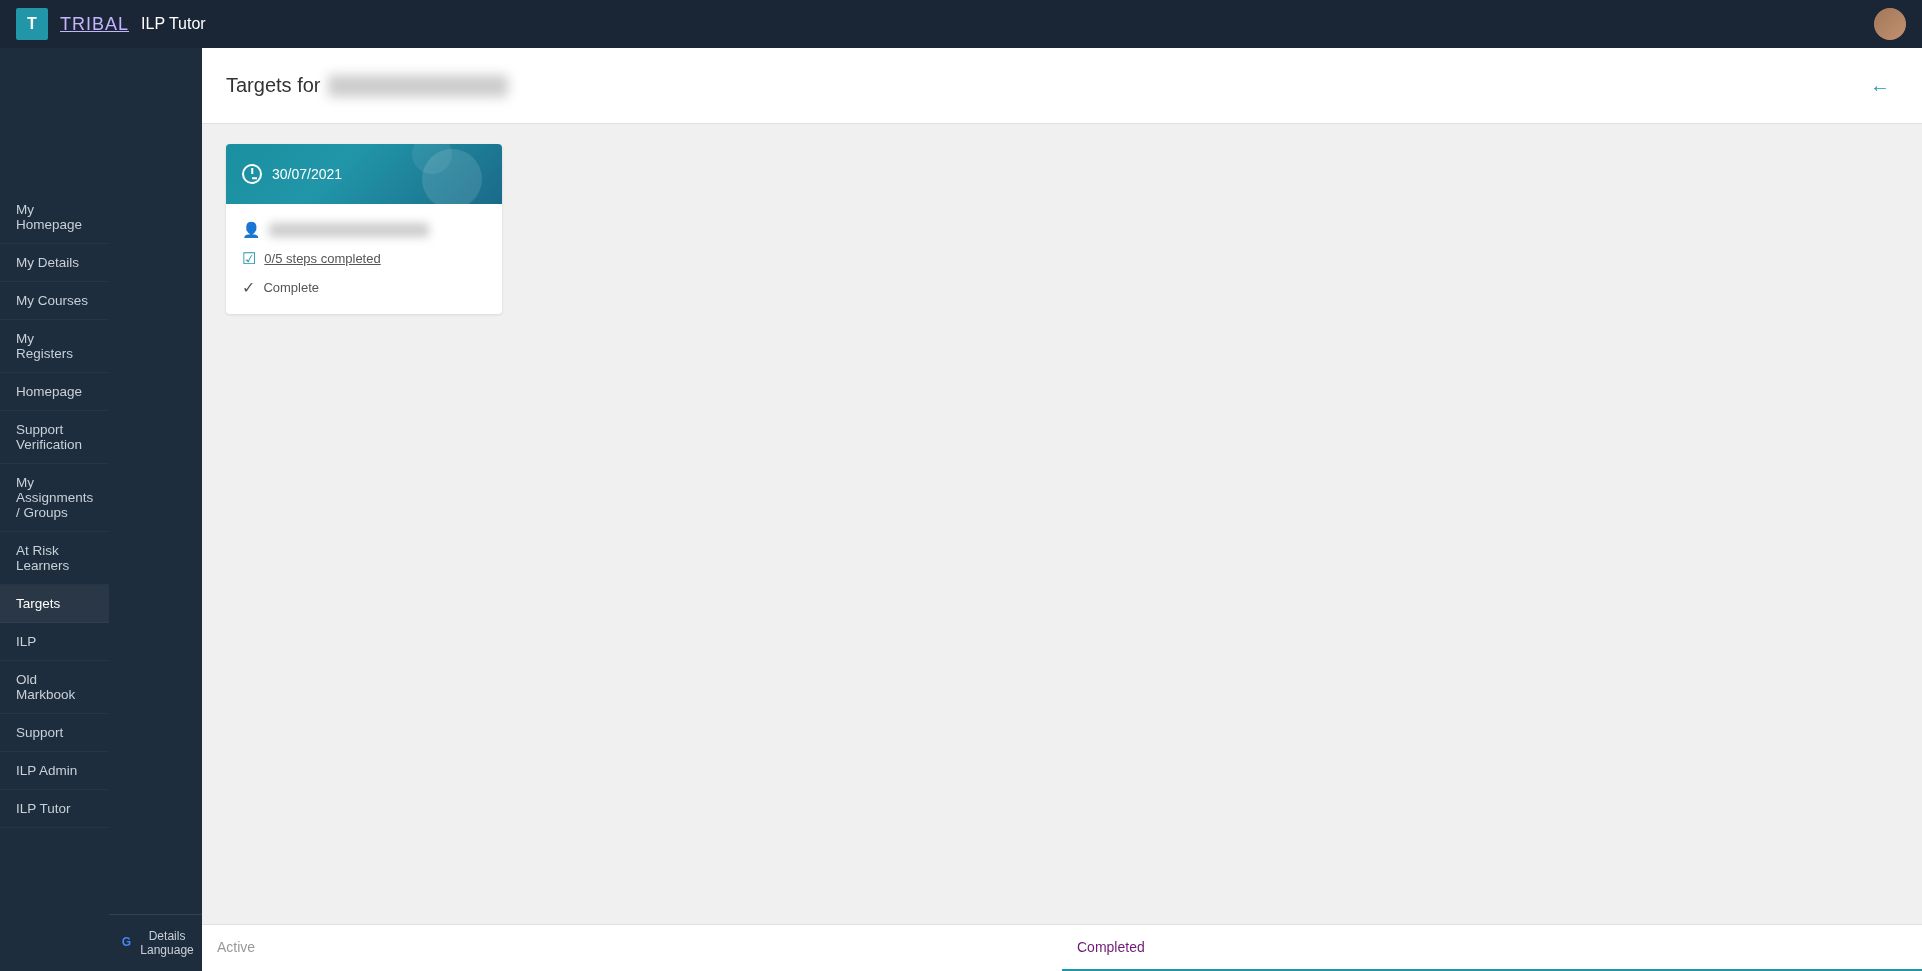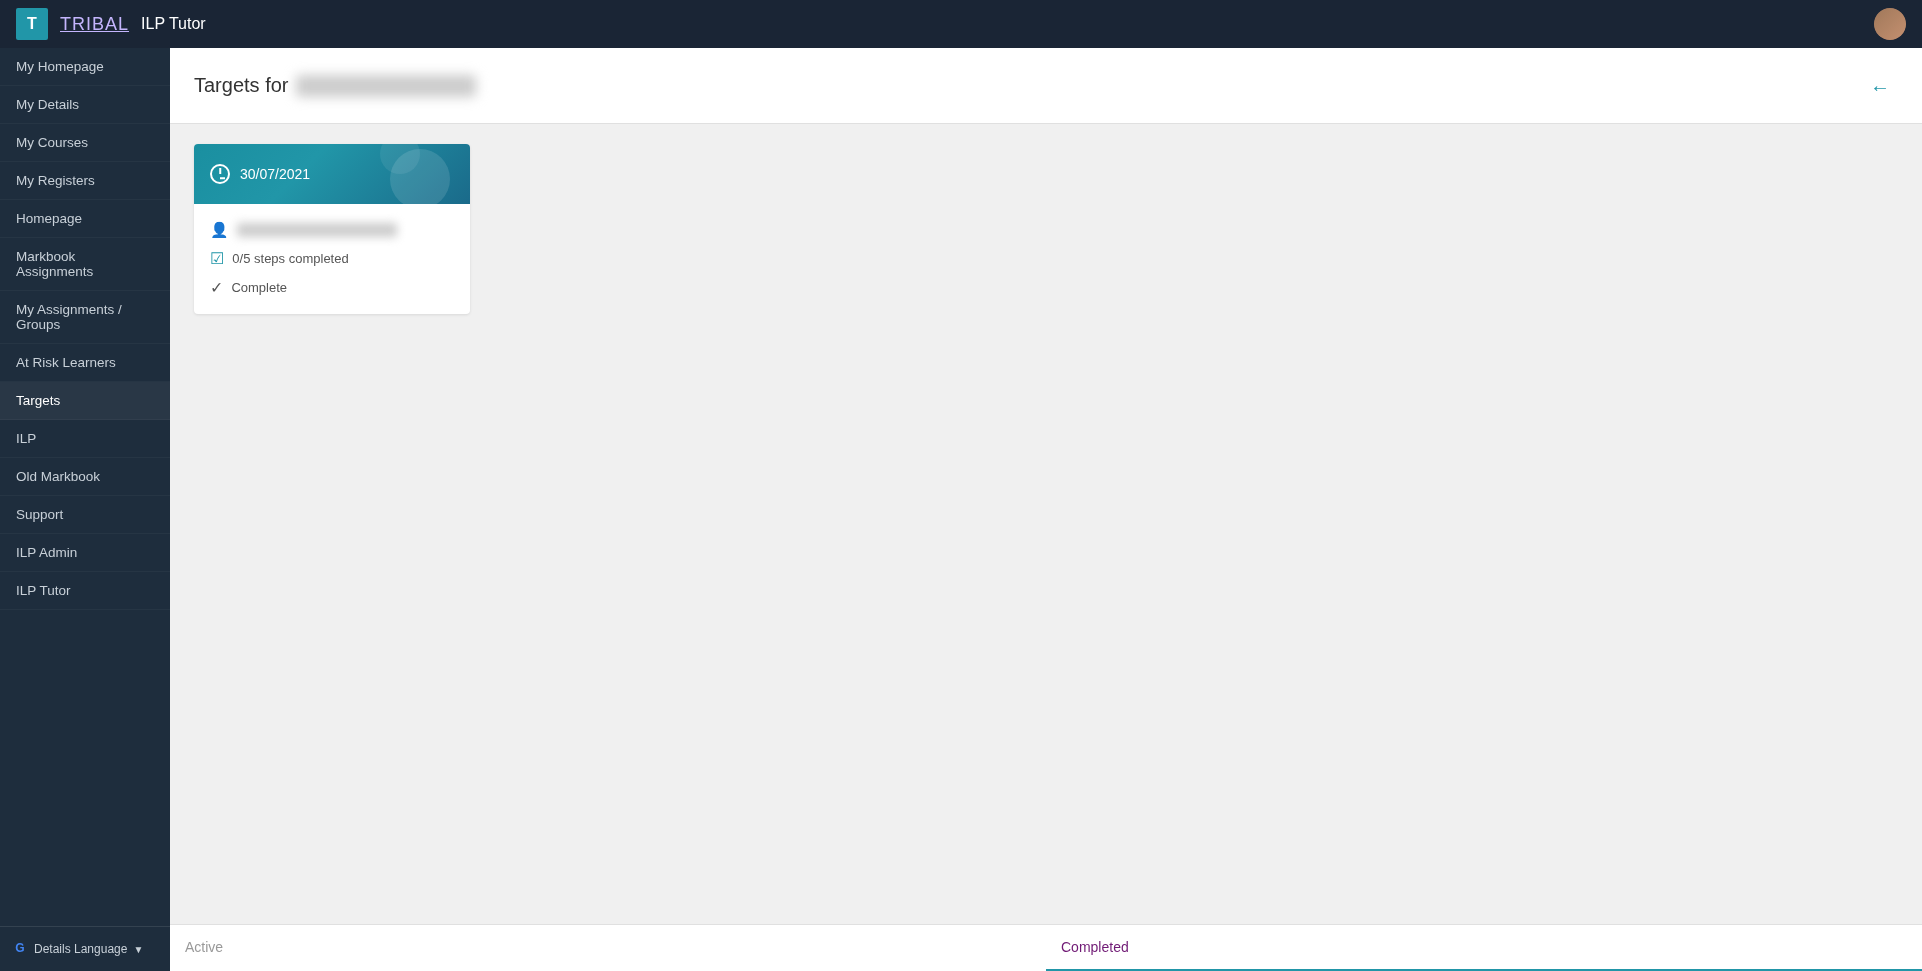--- a/index.html
+++ b/index.html
@@ -26,23 +26,24 @@
     .avatar-img {
       width: 32px; height: 32px; border-radius: 50%;
       background: linear-gradient(135deg, #a0785a 0%, #c49070 100%);
     }
 
     
     .layout { display: flex; flex: 1; overflow: hidden; }
 
     
     .sidebar {
-      width: 170px; background: #1e2d3d; color: #c8d0d8;
-      display: flex; flex-direction: column; flex-shrink: 0;
+      width: 202px; background: #1e2d3d; color: #c8d0d8;
+      display: flex; flex-direction: row; flex-shrink: 0;
       overflow-y: auto;
+      align-items: center;
     }
     .sidebar-item {
       padding: 11px 16px; cursor: pointer; font-size: 13.5px;
       color: #c8d0d8; border-bottom: 1px solid rgba(255,255,255,0.04);
       transition: background 0.15s;
     }
     .sidebar-item.active { color: white; background: rgba(255,255,255,0.05); }
     .sidebar-footer {
       margin-top: auto; padding: 10px 12px;
       border-top: 1px solid rgba(255,255,255,0.1);
@@ -125,21 +126,21 @@
     .card-body { padding: 12px 16px; }
     .card-row { display: flex; align-items: center; gap: 8px; padding: 5px 0; color: #555; font-size: 13px; }
     .card-row .blurred-small {
       display: inline-block; background: #ccc; border-radius: 2px;
       color: transparent; min-width: 160px; height: 14px;
       filter: blur(5px);
     }
     .person-icon { color: #555; font-size: 15px; }
     .checkbox-icon { color: #2196a8; font-size: 16px; }
     .check-icon { color: #555; font-size: 16px; }
-    .steps-text { color: #555; font-size: 13px; }
+    .steps-text { color: #555; font-size: 13px; text-decoration: underline; }
     .complete-text { color: #555; font-size: 13px; }
 
     
     .tabs-container {
       display: flex; border-top: 1px solid #e0e0e0;
       background: white; margin-top: 8px;
     }
     .tab {
       flex: 1; padding: 14px 15px; text-align: left;
       font-size: 14px; cursor: pointer; color: #999;
@@ -169,21 +170,21 @@
 <div class="layout">
 
   <nav class="sidebar">
 
     <div id="sidebar-items">
         <div class="sidebar-item">My Homepage</div>
         <div class="sidebar-item">My Details</div>
         <div class="sidebar-item">My Courses</div>
         <div class="sidebar-item">My Registers</div>
         <div class="sidebar-item">Homepage</div>
-        <div class="sidebar-item">Markbook Assignments</div>
+        <div class="sidebar-item">Support Verification</div>
         <div class="sidebar-item">My Assignments / Groups</div>
         <div class="sidebar-item">At Risk Learners</div>
         <div class="sidebar-item active">Targets</div>
         <div class="sidebar-item">ILP</div>
         <div class="sidebar-item">Old Markbook</div>
         <div class="sidebar-item">Support</div>
         <div class="sidebar-item">ILP Admin</div>
         <div class="sidebar-item">ILP Tutor</div>
       </div>
     <div class="sidebar-footer">

